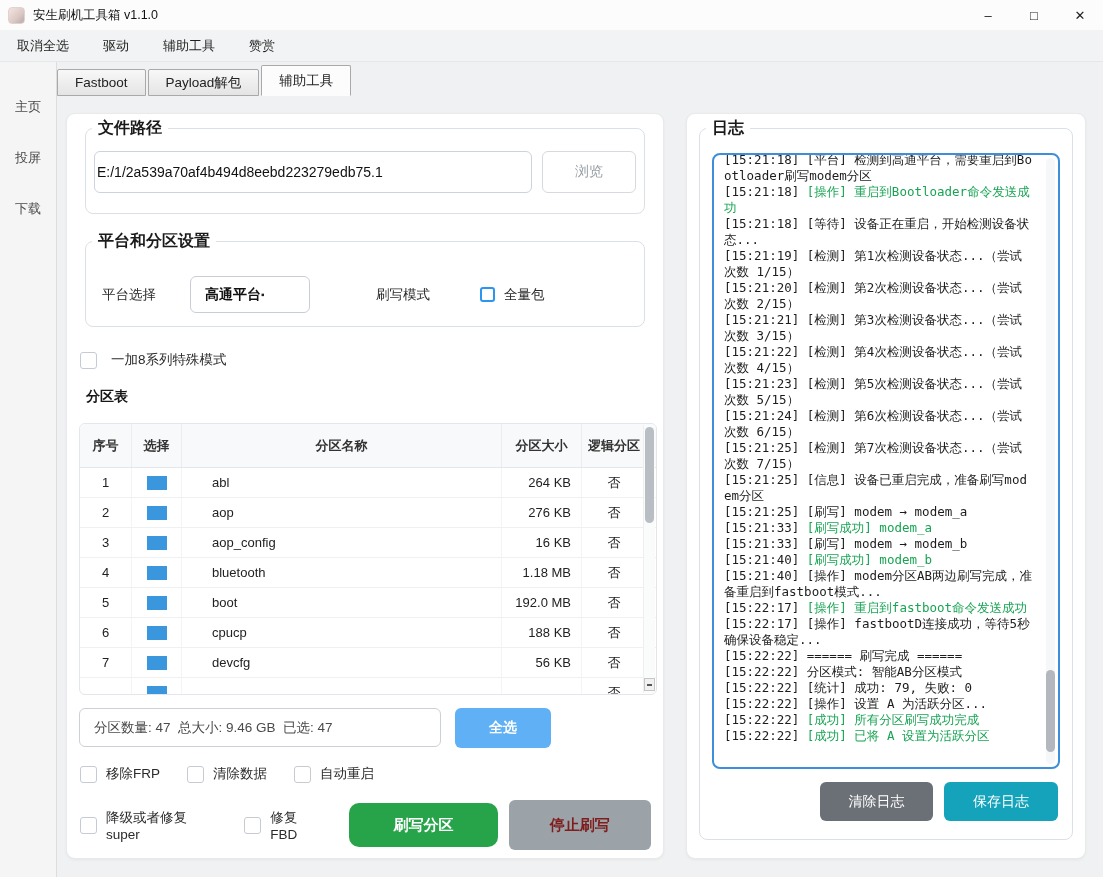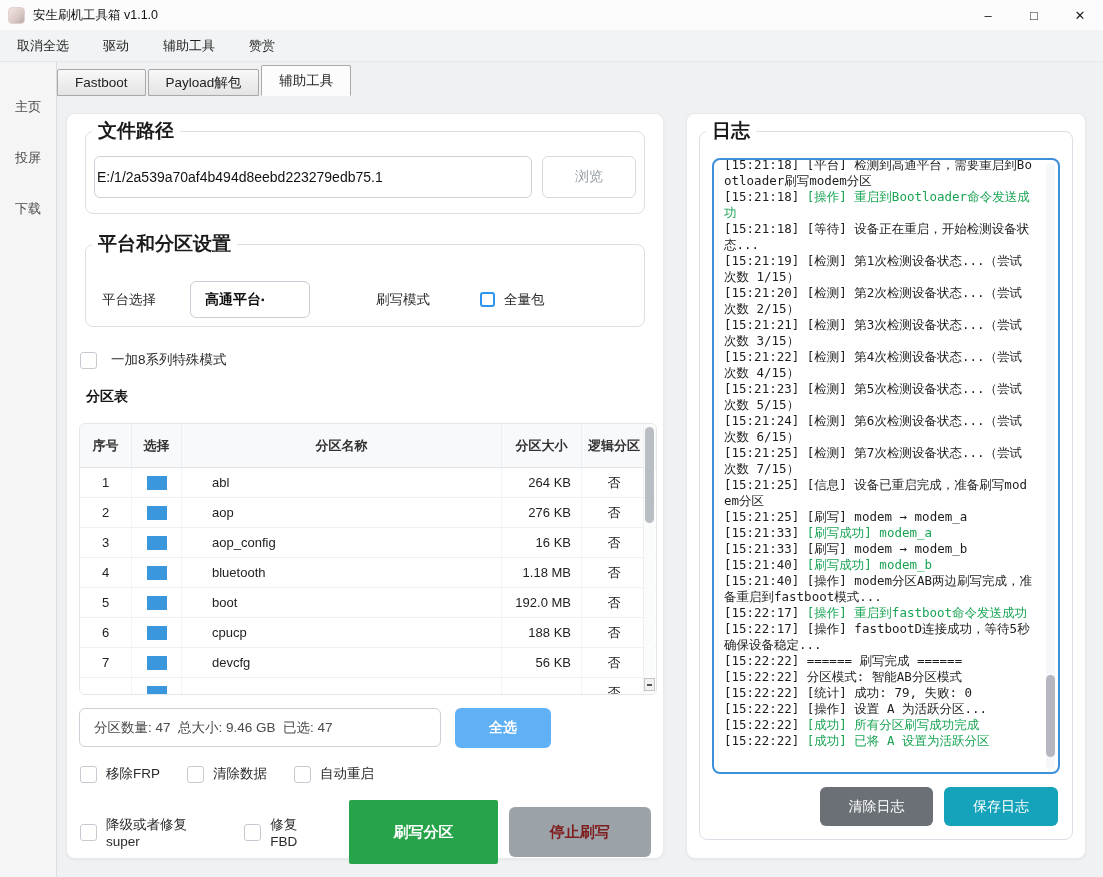--- a/index.html
+++ b/index.html
@@ -35,21 +35,21 @@
          background:linear-gradient(#f8f8f8,#e4e4e4); border:1px solid #a9a9a9; margin-right:2px;
          border-radius:2px 2px 0 0; }
   .tab.active { height:31px; line-height:30px; background:#fcfcfd; border-bottom-color:#fcfcfd; }
 
   .card { position:absolute; background:#fff; border:1px solid #e9eaec; border-radius:9px;
           box-shadow:0 1px 3px rgba(0,0,0,.05); }
   .card-left  { left:9px;  top:51px; width:598px; height:746px; }
   .card-right { left:629px; top:51px; width:400px; height:746px; }
 
   fieldset { border:1px solid #dbe0e6; border-radius:8px; margin:0 18px; }
-  legend { font-size:19px; font-weight:bold; color:#1a1a1a; padding:0 6px; margin-left:6px; }
+  legend { font-size:16px; font-weight:bold; color:#1a1a1a; padding:0 6px; margin-left:6px; }
 
   
   .fs-file { margin-top:4px; height:96px; }
   .file-row { display:flex; gap:10px; padding:12px 8px 0 8px; }
   .path-input { flex:1; height:42px; border:1px solid #cdd3da; border-radius:6px; padding:0 2px;
                 font-size:14px; font-weight:400; color:#111; font-family:"Liberation Sans",sans-serif; }
   .btn-browse { width:94px; height:42px; background:#fff; border:1px solid #d6dade; border-radius:6px;
                 color:#9aa0a6; font-size:14px; }
 
   
@@ -90,22 +90,22 @@
   .summary-row { display:flex; margin:13px 0 0 12px; gap:14px; }
   .summary-box { width:362px; height:39px; border:1px solid #ccd1d7; border-radius:6px;
                  display:flex; align-items:center; padding-left:14px; font-size:13.5px; color:#4a4a4a; white-space:pre; }
   .btn-blue { height:40px; background:#60b0f5; color:#fff; font-weight:bold; border:none; border-radius:6px; font-size:14px; }
   .btn-selall { width:96px; } .btn-deselall { width:98px; }
 
   .opts-row { display:flex; align-items:center; margin:17px 0 0 13px; }
   .opt { display:flex; align-items:center; gap:9px; margin-right:27px; font-size:13.5px; color:#2a2a2a; }
 
   .action-row { display:flex; align-items:center; margin:17px 12px 0 13px; }
-  .btn-flash { width:152px; height:64px; background:#27a449; color:#fff; font-weight:bold; font-size:15px;
-               border:none; border-radius:2px; margin-left:auto; }
+  .btn-flash { width:152px; height:44px; background:#27a449; color:#fff; font-weight:bold; font-size:15px;
+               border:none; border-radius:10px; margin-left:auto; }
   .btn-stop  { width:146px; height:50px; background:#9ba2a8; color:#7f1d1d; font-weight:bold; font-size:15px;
                border:none; border-radius:6px; margin-left:11px; }
 
   
   .fs-log { margin:4px 12px 0 12px; height:722px; }
   .logbox { position:relative; margin:14px 12px 0 12px; height:616px; border:2px solid #3d8edb; border-radius:8px;
             overflow:hidden; background:#fff; }
   .logcontent { margin-top:-9px; padding:6px 24px 6px 10px; font-family:"DejaVu Sans Mono",monospace;
                 font-size:12.5px; line-height:16px; color:#1c1c1c; word-break:break-all; }
   .logline .t { color:#1c1c1c; }

